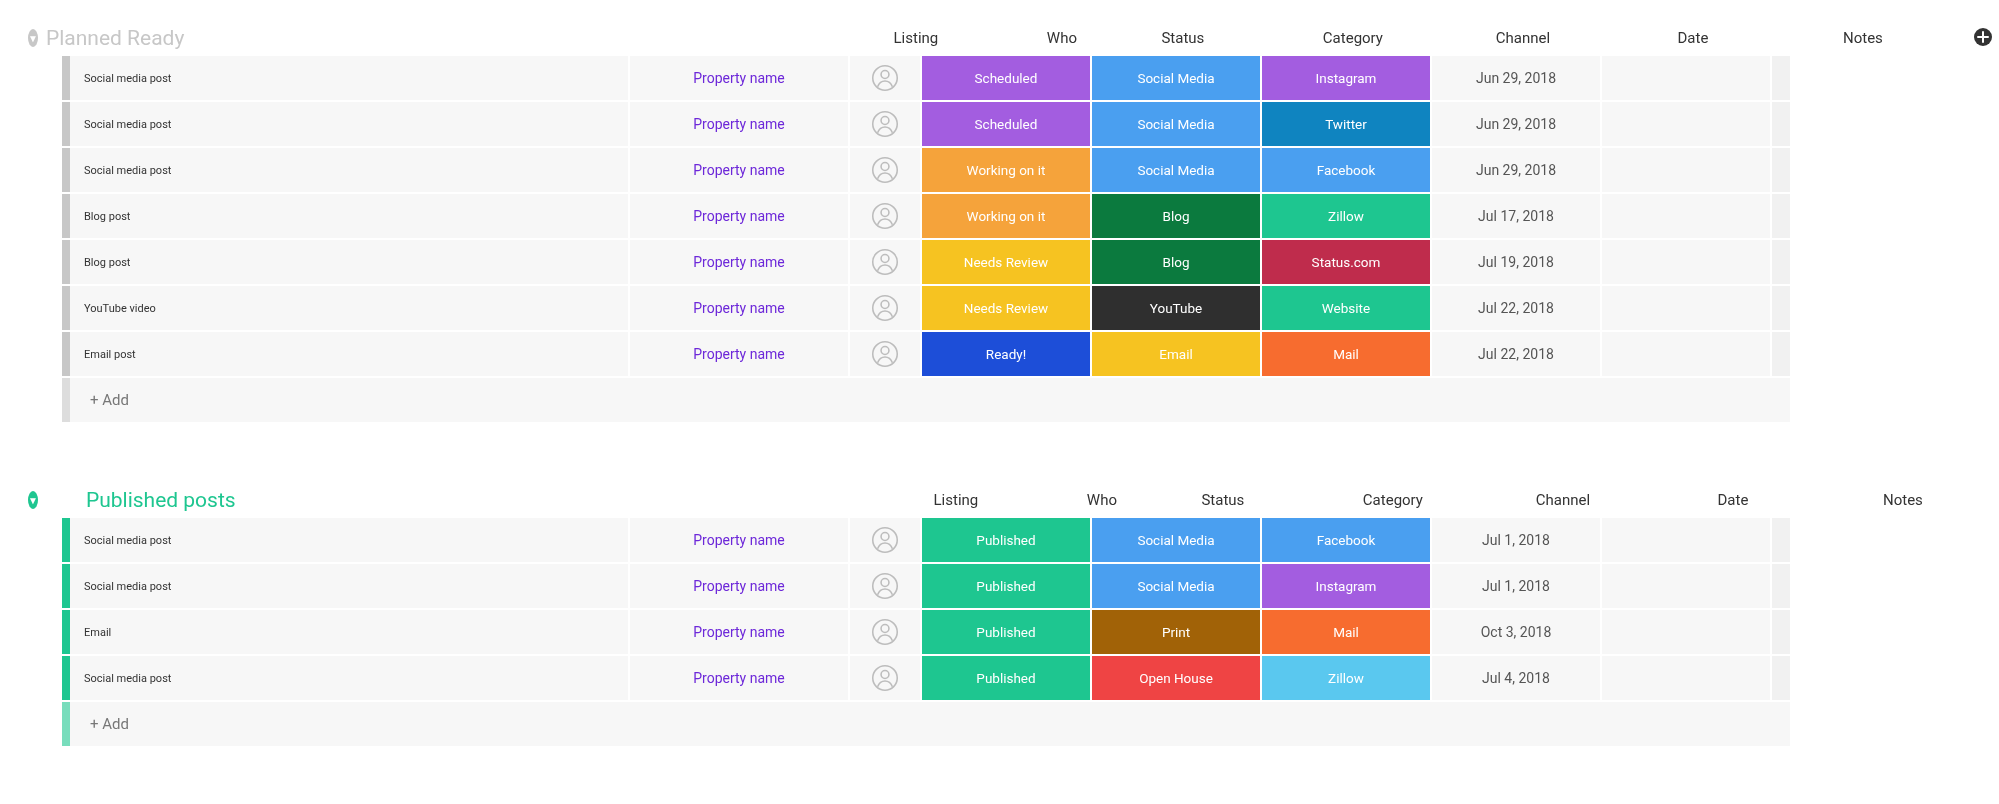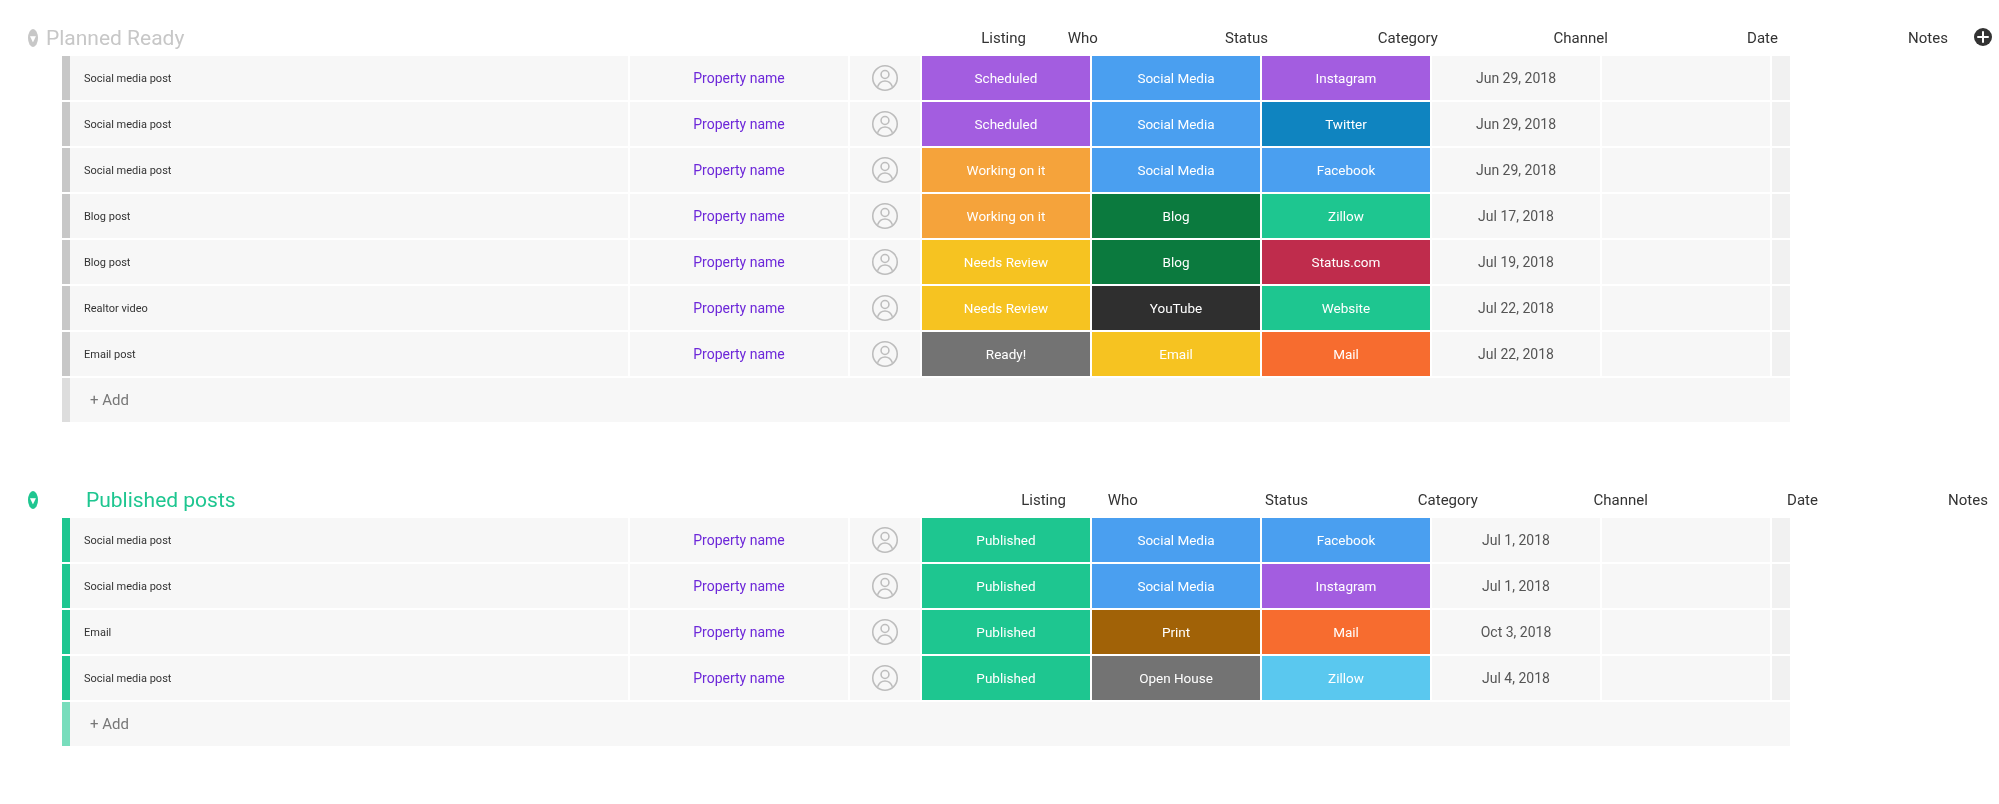--- a/index.html
+++ b/index.html
@@ -31,21 +31,21 @@
     font-weight: 400;
     flex: 0 0 auto;
     min-width: 200px;
   }
   .header-cols {
     display: flex;
     margin-left: auto;
     align-items: center;
   }
   .hcol {
-    text-align: right;
+    text-align: center;
     color: #333;
     font-size: 15px;
     font-weight: 400;
   }
   .col-name   { width: 560px; padding-left: 16px; text-align:left; }
   .col-listing{ width: 220px; }
   .col-who    { width: 72px;  }
   .col-status { width: 170px; }
   .col-cat    { width: 170px; }
   .col-chan   { width: 170px; }
@@ -271,21 +271,21 @@
           </div>
           <div class="cell date col-date">
             <span>Jul 19, 2018</span>
           </div>
           <div class="cell notes col-notes"></div>
           <div class="cell tail col-tail"></div>
         </div>
         <div class="row">
           <div class="row-bar muted-bar"></div>
           <div class="cell name col-name">
-            <span>Realtor video</span>
+            <span>YouTube video</span>
           </div>
           <div class="cell listing col-listing">
             <span>Property name</span>
           </div>
           <div class="cell who col-who">
             <svg class="avatar-svg" viewBox="0 0 32 32">
               <circle cx="16" cy="16" r="14" fill="none" stroke="#bdbdbd" stroke-width="1.8"></circle>
               <circle cx="16" cy="12" r="4.5" fill="none" stroke="#bdbdbd" stroke-width="1.8"></circle>
               <path d="M7.5 26c1.8-4.5 5-6.5 8.5-6.5s6.7 2 8.5 6.5" fill="none" stroke="#bdbdbd" stroke-width="1.8"></path>
             </svg>
@@ -314,21 +314,21 @@
             <span>Property name</span>
           </div>
           <div class="cell who col-who">
             <svg class="avatar-svg" viewBox="0 0 32 32">
               <circle cx="16" cy="16" r="14" fill="none" stroke="#bdbdbd" stroke-width="1.8"></circle>
               <circle cx="16" cy="12" r="4.5" fill="none" stroke="#bdbdbd" stroke-width="1.8"></circle>
               <path d="M7.5 26c1.8-4.5 5-6.5 8.5-6.5s6.7 2 8.5 6.5" fill="none" stroke="#bdbdbd" stroke-width="1.8"></path>
             </svg>
           </div>
           <div class="cell col-status" style="padding:0">
-            <div class="tag" style="background:#737373">Ready!</div>
+            <div class="tag" style="background:#1d4ed8">Ready!</div>
           </div>
           <div class="cell col-cat" style="padding:0">
             <div class="tag" style="background:#f6c321">Email</div>
           </div>
           <div class="cell col-chan" style="padding:0">
             <div class="tag" style="background:#f76c2f">Mail</div>
           </div>
           <div class="cell date col-date">
             <span>Jul 22, 2018</span>
           </div>
@@ -466,21 +466,21 @@
             <svg class="avatar-svg" viewBox="0 0 32 32">
               <circle cx="16" cy="16" r="14" fill="none" stroke="#bdbdbd" stroke-width="1.8"></circle>
               <circle cx="16" cy="12" r="4.5" fill="none" stroke="#bdbdbd" stroke-width="1.8"></circle>
               <path d="M7.5 26c1.8-4.5 5-6.5 8.5-6.5s6.7 2 8.5 6.5" fill="none" stroke="#bdbdbd" stroke-width="1.8"></path>
             </svg>
           </div>
           <div class="cell col-status" style="padding:0">
             <div class="tag" style="background:#1ec690">Published</div>
           </div>
           <div class="cell col-cat" style="padding:0">
-            <div class="tag" style="background:#737373">Open House</div>
+            <div class="tag" style="background:#ef4444">Open House</div>
           </div>
           <div class="cell col-chan" style="padding:0">
             <div class="tag" style="background:#5ac8ef">Zillow</div>
           </div>
           <div class="cell date col-date">
             <span>Jul 4, 2018</span>
           </div>
           <div class="cell notes col-notes"></div>
           <div class="cell tail col-tail"></div>
         </div>

